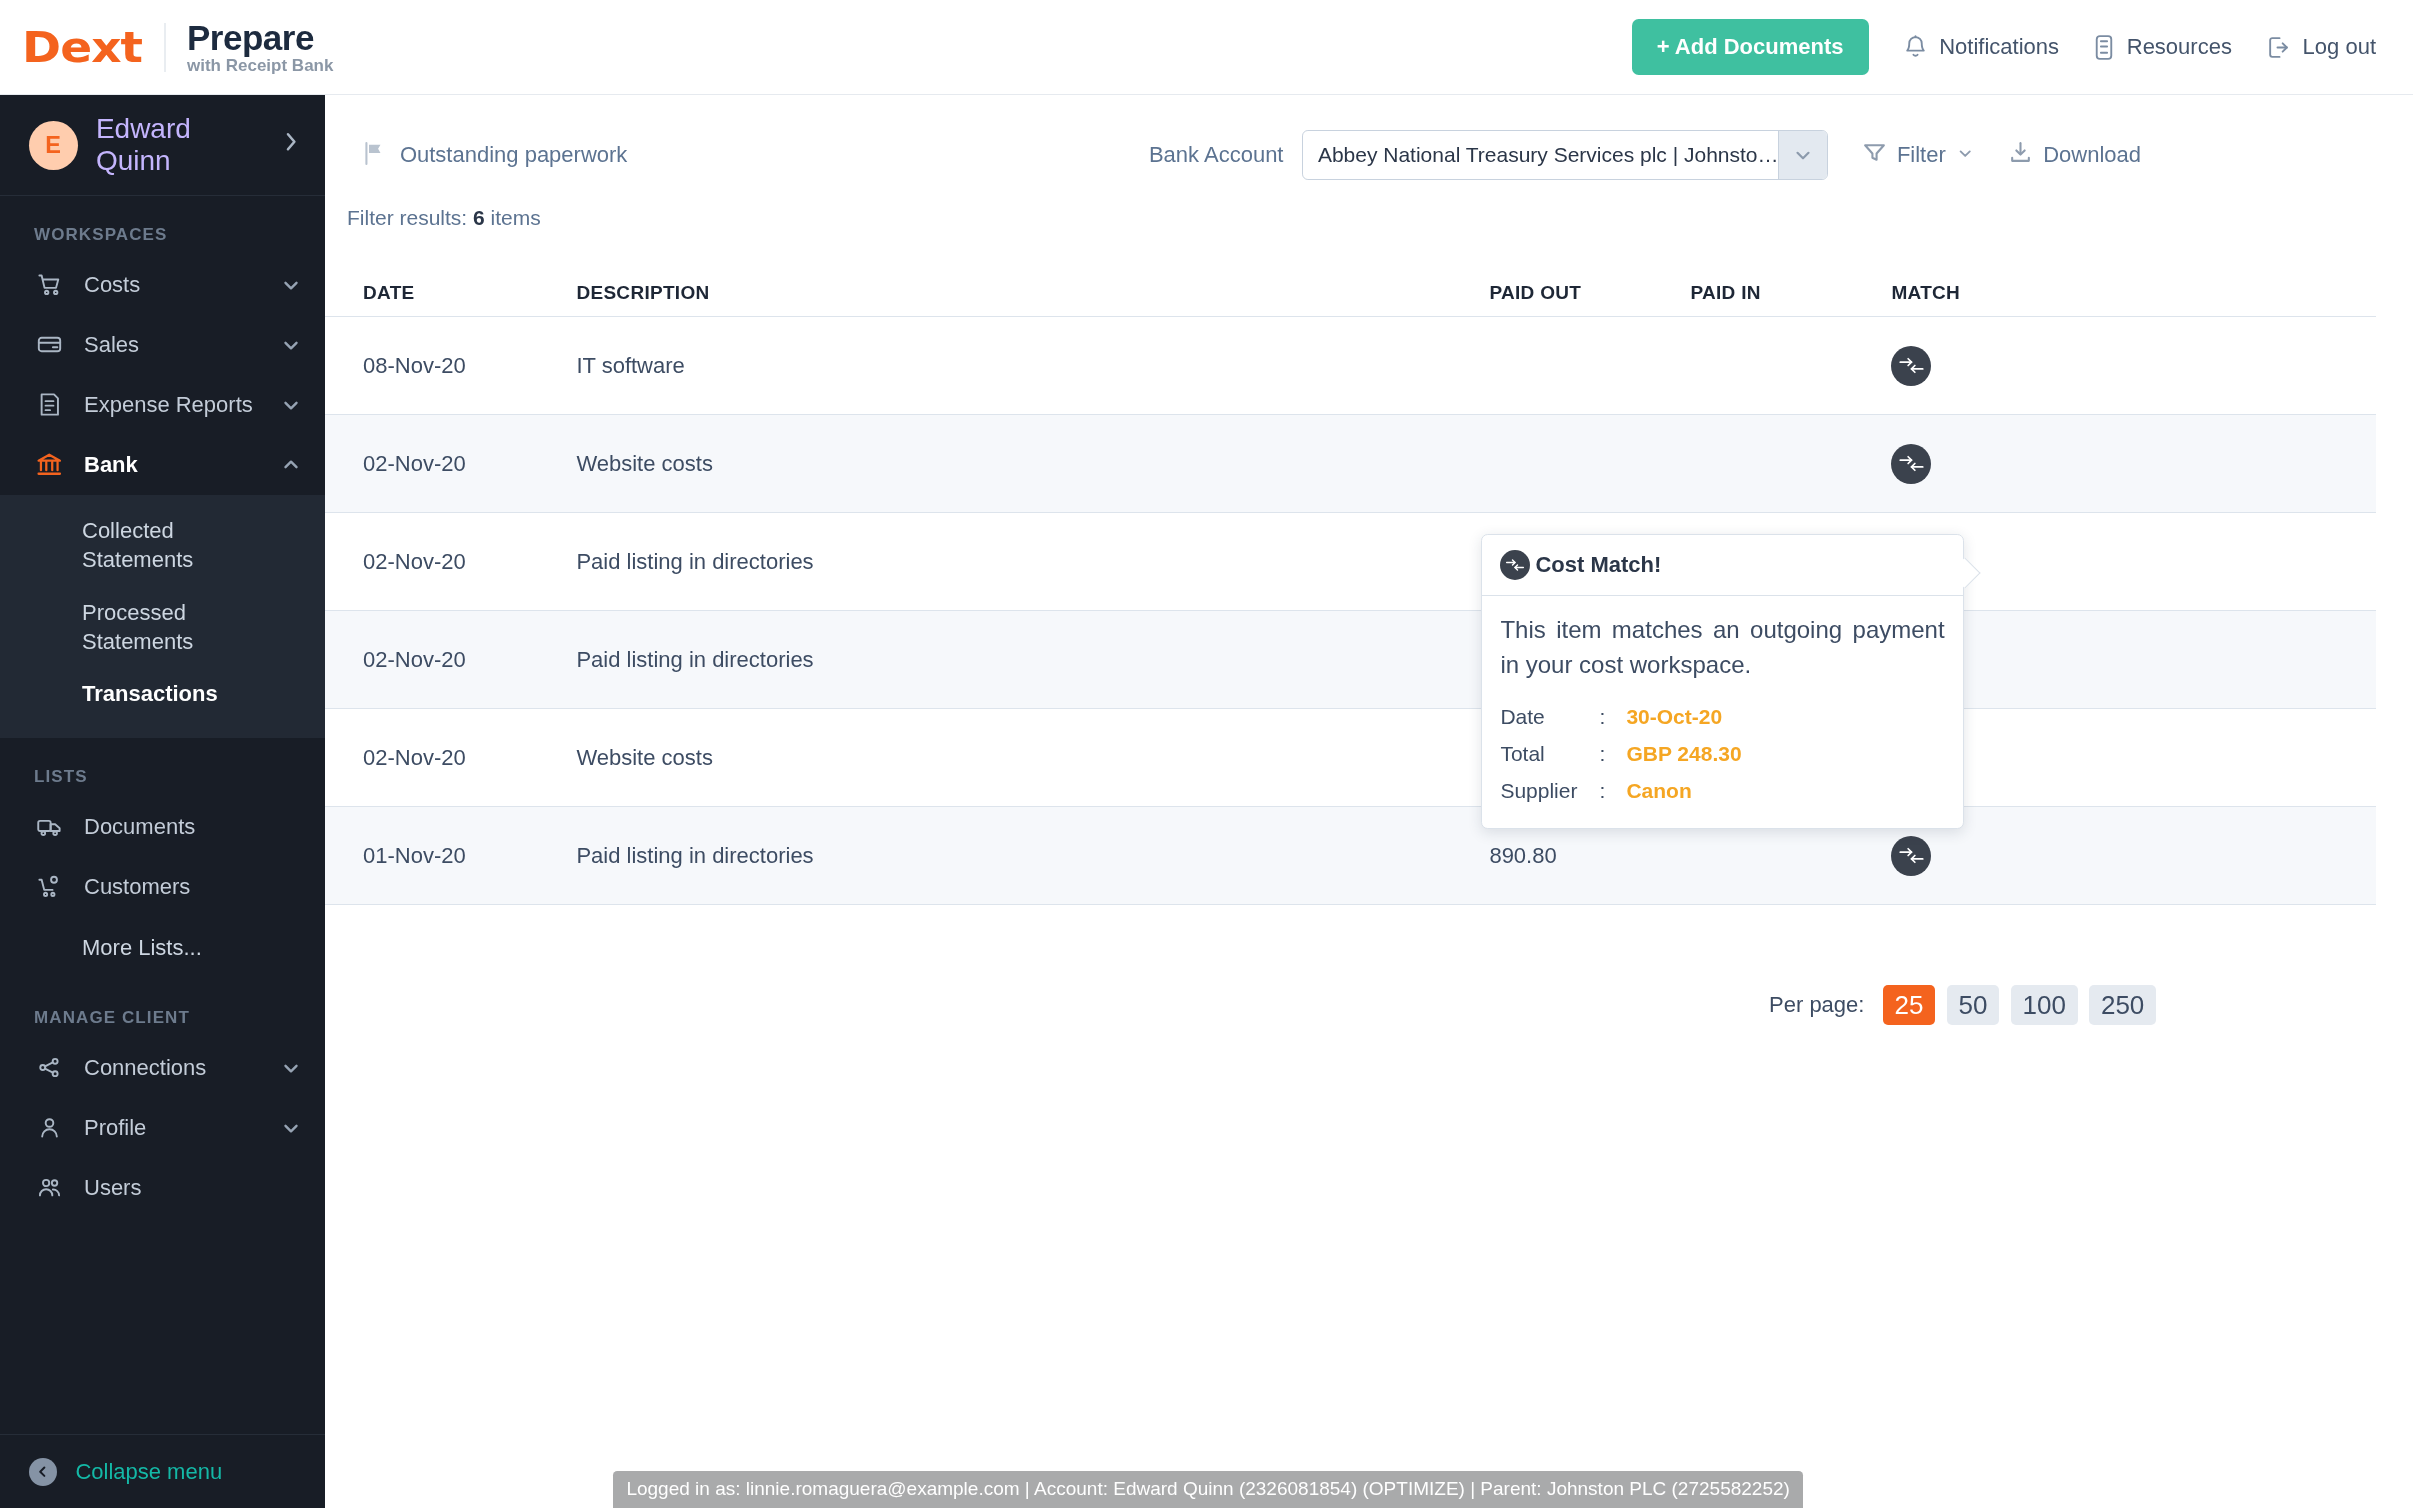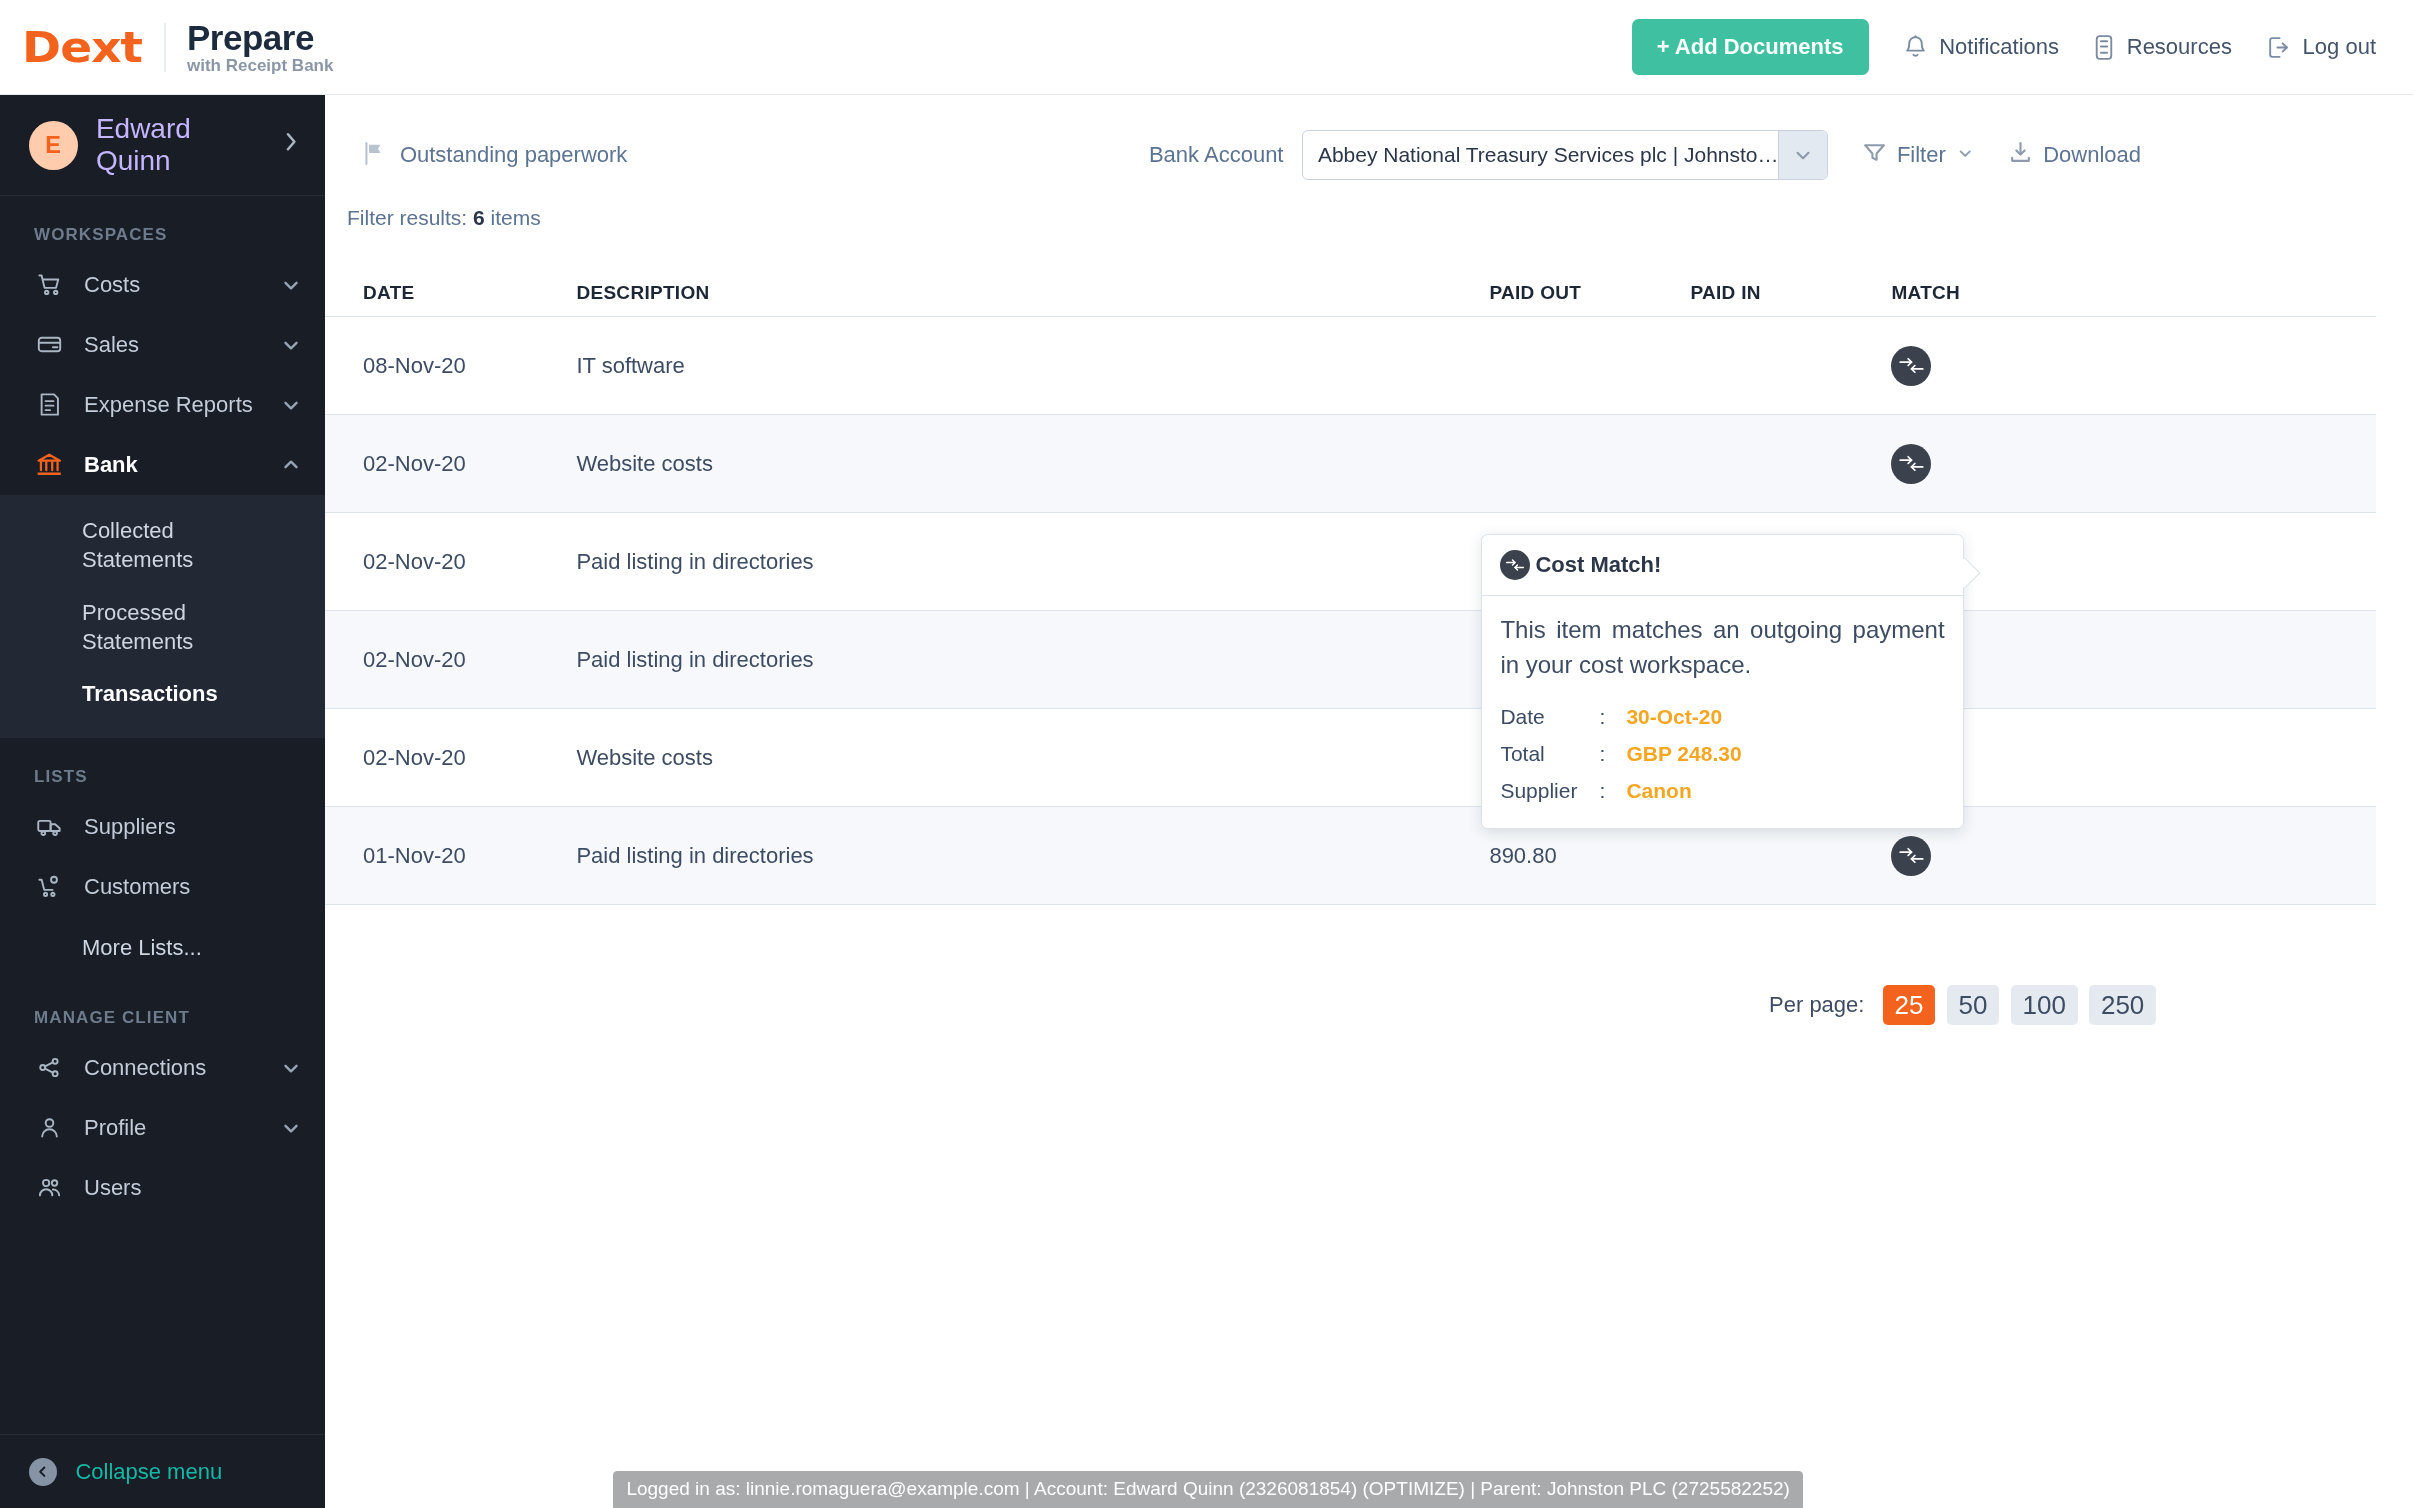--- a/index.html
+++ b/index.html
@@ -384,21 +384,21 @@
 
   <div class="nav-item">
     <span class="ico">
       <svg width="27" height="27" viewBox="0 0 24 24" fill="none" stroke="#aab6c4" stroke-width="1.7" stroke-linecap="round" stroke-linejoin="round">
         <rect x="2" y="7" width="11" height="9" rx="1.6"></rect>
           <path d="M13 10h4l4 3.5V16h-8z"></path>
         <circle cx="6.5" cy="18" r="1.6"></circle>
           <circle cx="17" cy="18" r="1.6"></circle>
       </svg>
     </span>
-    <span class="lbl">Suppliers</span>
+    <span class="lbl">Documents</span>
   </div>
 
   <div class="nav-item">
     <span class="ico">
       <svg width="27" height="27" viewBox="0 0 24 24" fill="none" stroke="#aab6c4" stroke-width="1.7" stroke-linecap="round" stroke-linejoin="round">
         <circle cx="16" cy="6" r="2.6"></circle>
           <path d="M3 6h2l2.3 9h7.4"></path>
         <circle cx="8.5" cy="19" r="1.4"></circle>
           <circle cx="15" cy="19" r="1.4"></circle>
       </svg>

